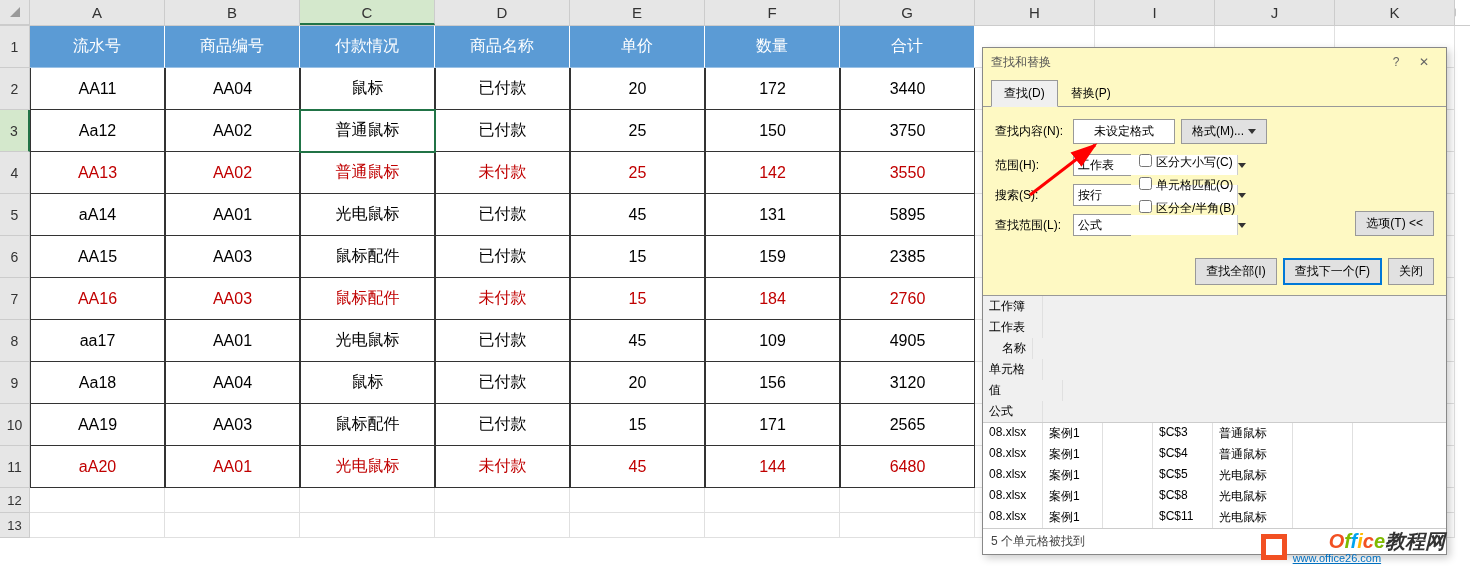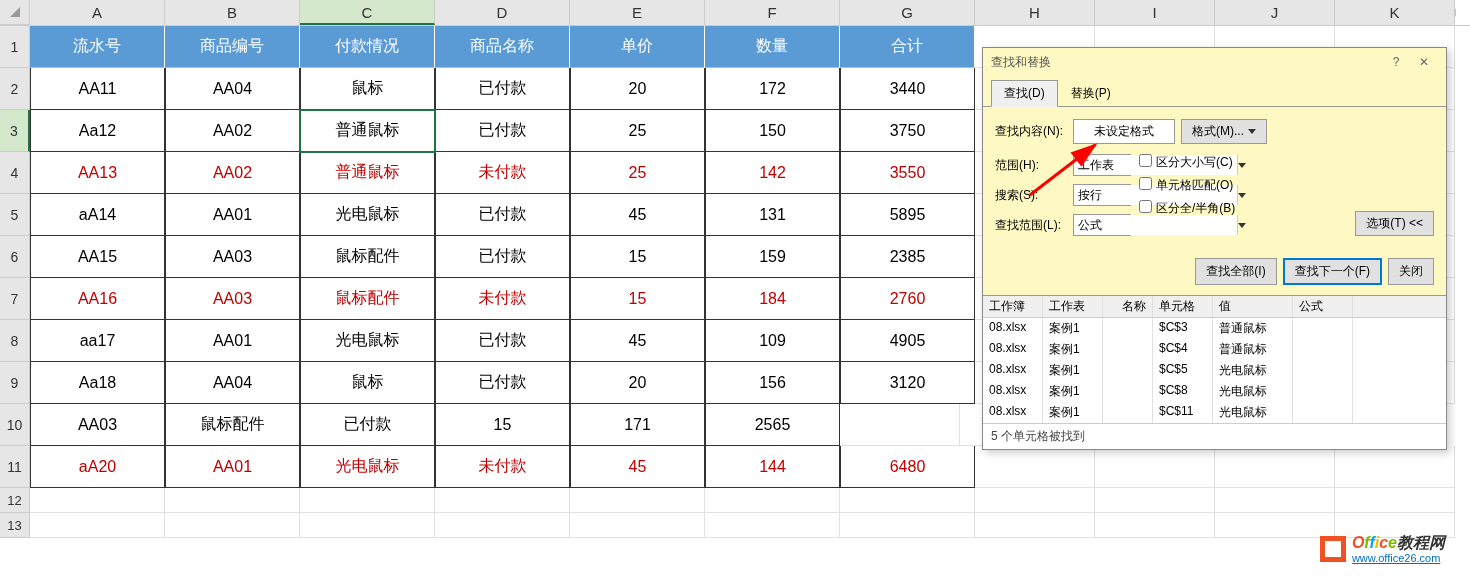--- a/index.html
+++ b/index.html
@@ -56,35 +56,35 @@
     .check-row { display: flex; align-items: flex-start; gap: 4px; }
     .check-row input { width: 13px; height: 13px; }
     .options-grid { display: flex; gap: 8px; position: relative; }
     .opt-left { display: flex; flex-direction: column; gap: 8px; }
     .opt-left .form-row { margin-bottom: 0; }
     .opt-btn-row { position: absolute; right: 0; bottom: 0; }
     
     .dlg-footer { display: flex; justify-content: flex-end; gap: 6px; padding: 10px 12px; }
     
     .results { border-top: 1px solid #999; background: #fff; }
-    .res-head { display: flex; background: #f0f0f0; font-size: 12px; border-bottom: 1px solid #ccc; }
+    .res-head { display: flex; background: #f0f0f0; font-size: 12px; border-bottom: 1px solid #ccc; flex-direction: column; }
     .res-head > div, .res-row > div { padding: 2px 6px; border-right: 1px solid #e0e0e0; }
     .res-row { display: flex; font-size: 12px; }
     .rc-wb { width: 60px; } .rc-ws { width: 60px; } .rc-nm { width: 50px; text-align: right; } .rc-cell { width: 60px; } .rc-val { width: 80px; } .rc-fm { width: 60px; }
     .status { padding: 4px 8px; font-size: 12px; color: #444; border-top: 1px solid #ccc; }
     
     
     .arrow { position: absolute; top: 135px; left: 1020px; pointer-events: none; z-index: 10; }
     
     
     .watermark { position: absolute; right: 25px; bottom: 12px; display: flex; align-items: center; gap: 6px; }
     .wm-icon { width: 26px; height: 26px; background: #f25022; display: flex; align-items: center; justify-content: center; }
     .wm-icon-inner { width: 16px; height: 16px; background: #fff; position: relative; }
     .wm-text { display: flex; flex-direction: column; line-height: 1.1; }
-    .wm-main { font-size: 16px; font-weight: bold; font-style: italic; }
+    .wm-main { font-size: 20px; font-weight: bold; font-style: italic; margin-left: 36px; }
     .wm-main .o1 { color: #f25022; } .wm-main .o2 { color: #7fba00; } .wm-main .o3 { color: #00a4ef; } .wm-main .o4 { color: #ffb900; }
     .wm-sub { font-size: 11px; color: #0070c0; text-decoration: underline; }
     
     
     .win-ctrls { position: absolute; top: 2px; right: 6px; display: flex; gap: 2px; }
     .win-ctrls > div { width: 28px; height: 18px; display: flex; align-items: center; justify-content: center; color: #888; }
   </style>
 </head>
 <body>
 
@@ -225,20 +225,21 @@
         <div class="cell cw-E">20</div>
         <div class="cell cw-F">156</div>
         <div class="cell cw-G">3120</div>
         <div class="cell cw-H" style="border-top: none; border-right: 1px solid rgb(224, 224, 224); border-bottom: 1px solid rgb(224, 224, 224); border-left: none; border-image: initial;"></div>
         <div class="cell cw-I" style="border-top: none; border-right: 1px solid rgb(224, 224, 224); border-bottom: 1px solid rgb(224, 224, 224); border-left: none; border-image: initial;"></div>
         <div class="cell cw-J" style="border-top: none; border-right: 1px solid rgb(224, 224, 224); border-bottom: 1px solid rgb(224, 224, 224); border-left: none; border-image: initial;"></div>
         <div class="cell cw-K" style="border-top: none; border-right: 1px solid rgb(224, 224, 224); border-bottom: 1px solid rgb(224, 224, 224); border-left: none; border-image: initial;"></div>
       </div>
       <div class="row data">
         <div class="row-h">10</div>
+        <div class="cell cw-A">AA19</div>
         <div class="cell cw-B">AA03</div>
         <div class="cell cw-C">鼠标配件</div>
         <div class="cell cw-D">已付款</div>
         <div class="cell cw-E">15</div>
         <div class="cell cw-F">171</div>
         <div class="cell cw-G">2565</div>
         <div class="cell cw-H" style="border-top: none; border-right: 1px solid rgb(224, 224, 224); border-bottom: 1px solid rgb(224, 224, 224); border-left: none; border-image: initial;"></div>
         <div class="cell cw-I" style="border-top: none; border-right: 1px solid rgb(224, 224, 224); border-bottom: 1px solid rgb(224, 224, 224); border-left: none; border-image: initial;"></div>
         <div class="cell cw-J" style="border-top: none; border-right: 1px solid rgb(224, 224, 224); border-bottom: 1px solid rgb(224, 224, 224); border-left: none; border-image: initial;"></div>
         <div class="cell cw-K" style="border-top: none; border-right: 1px solid rgb(224, 224, 224); border-bottom: 1px solid rgb(224, 224, 224); border-left: none; border-image: initial;"></div>

